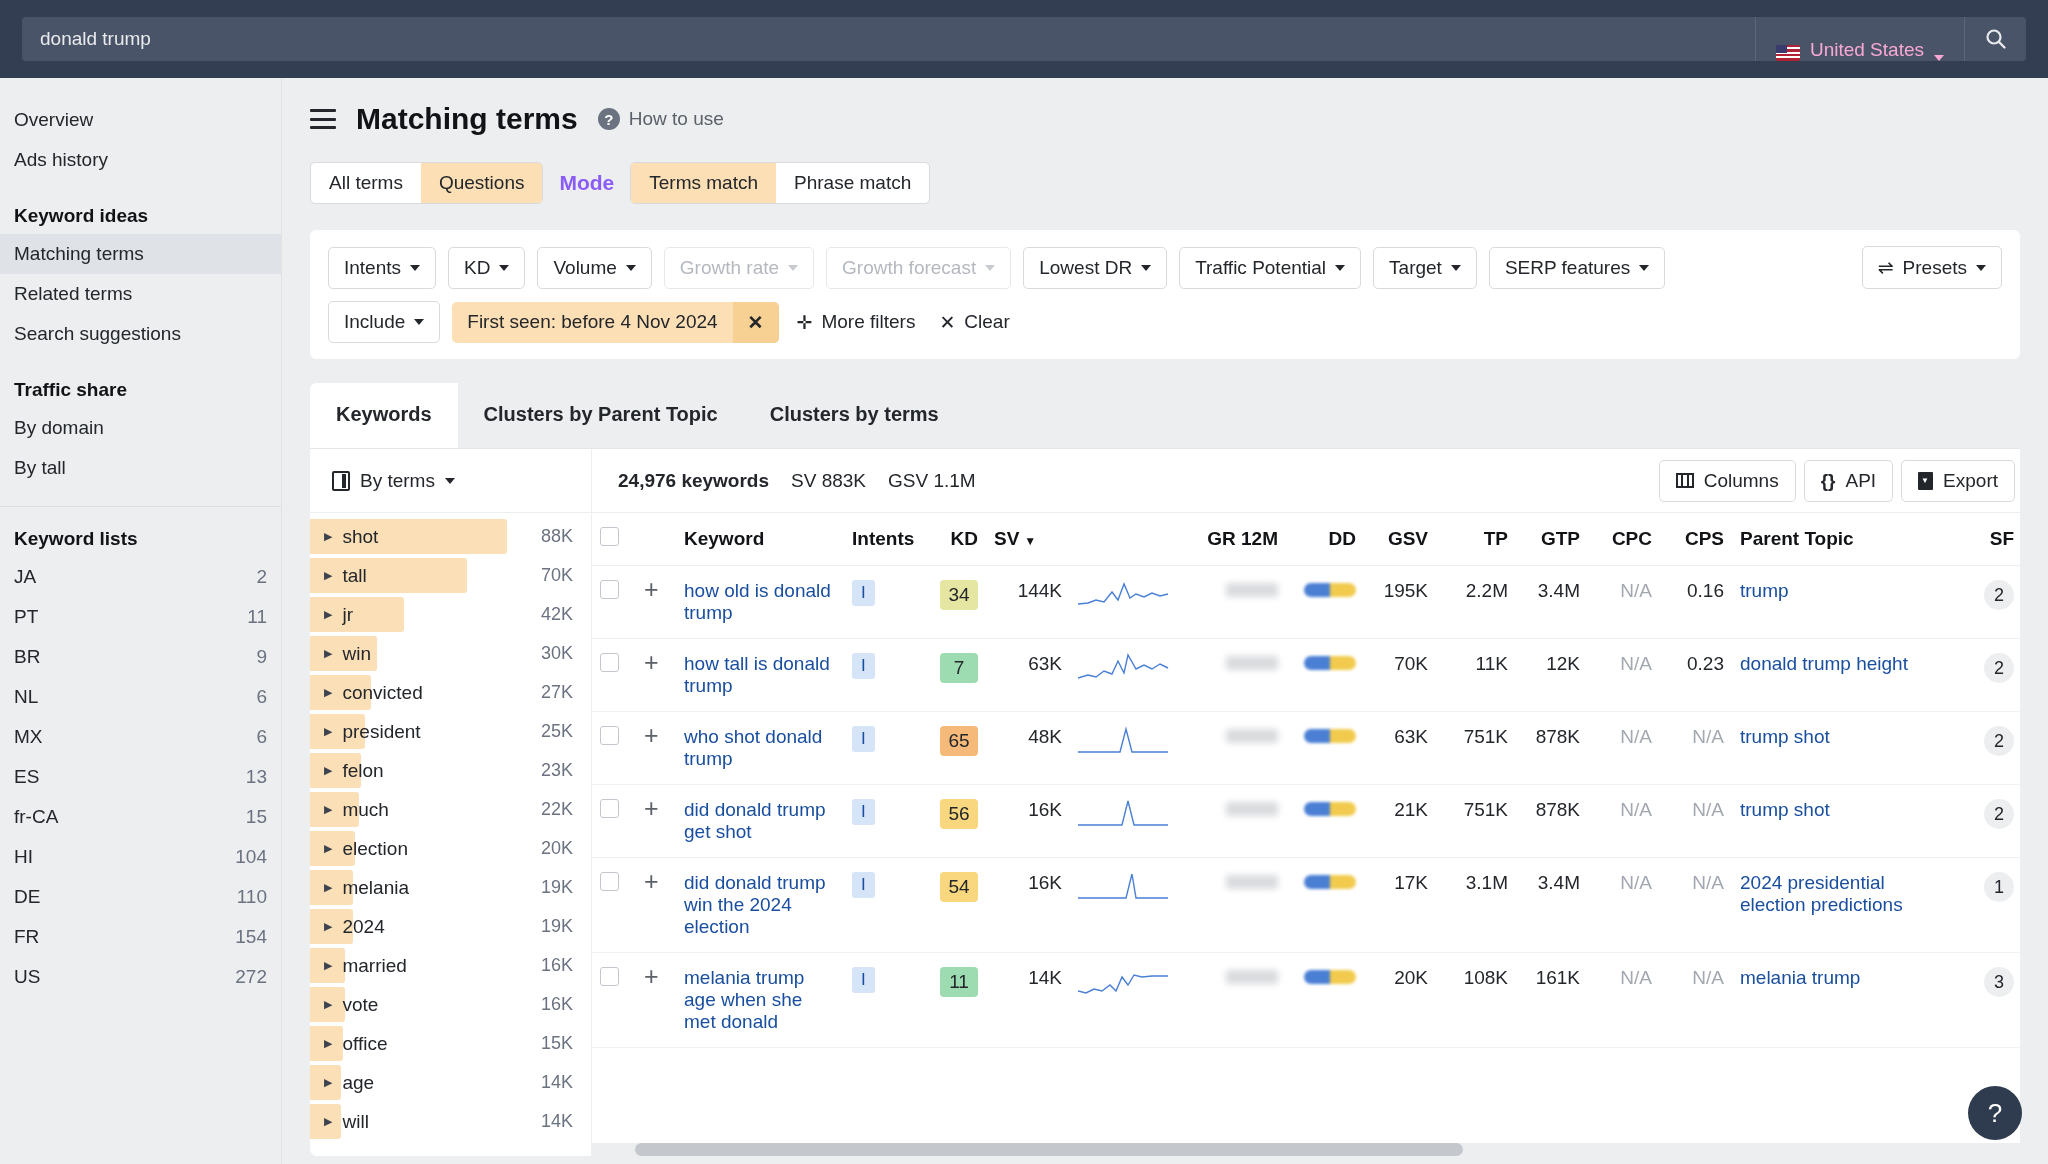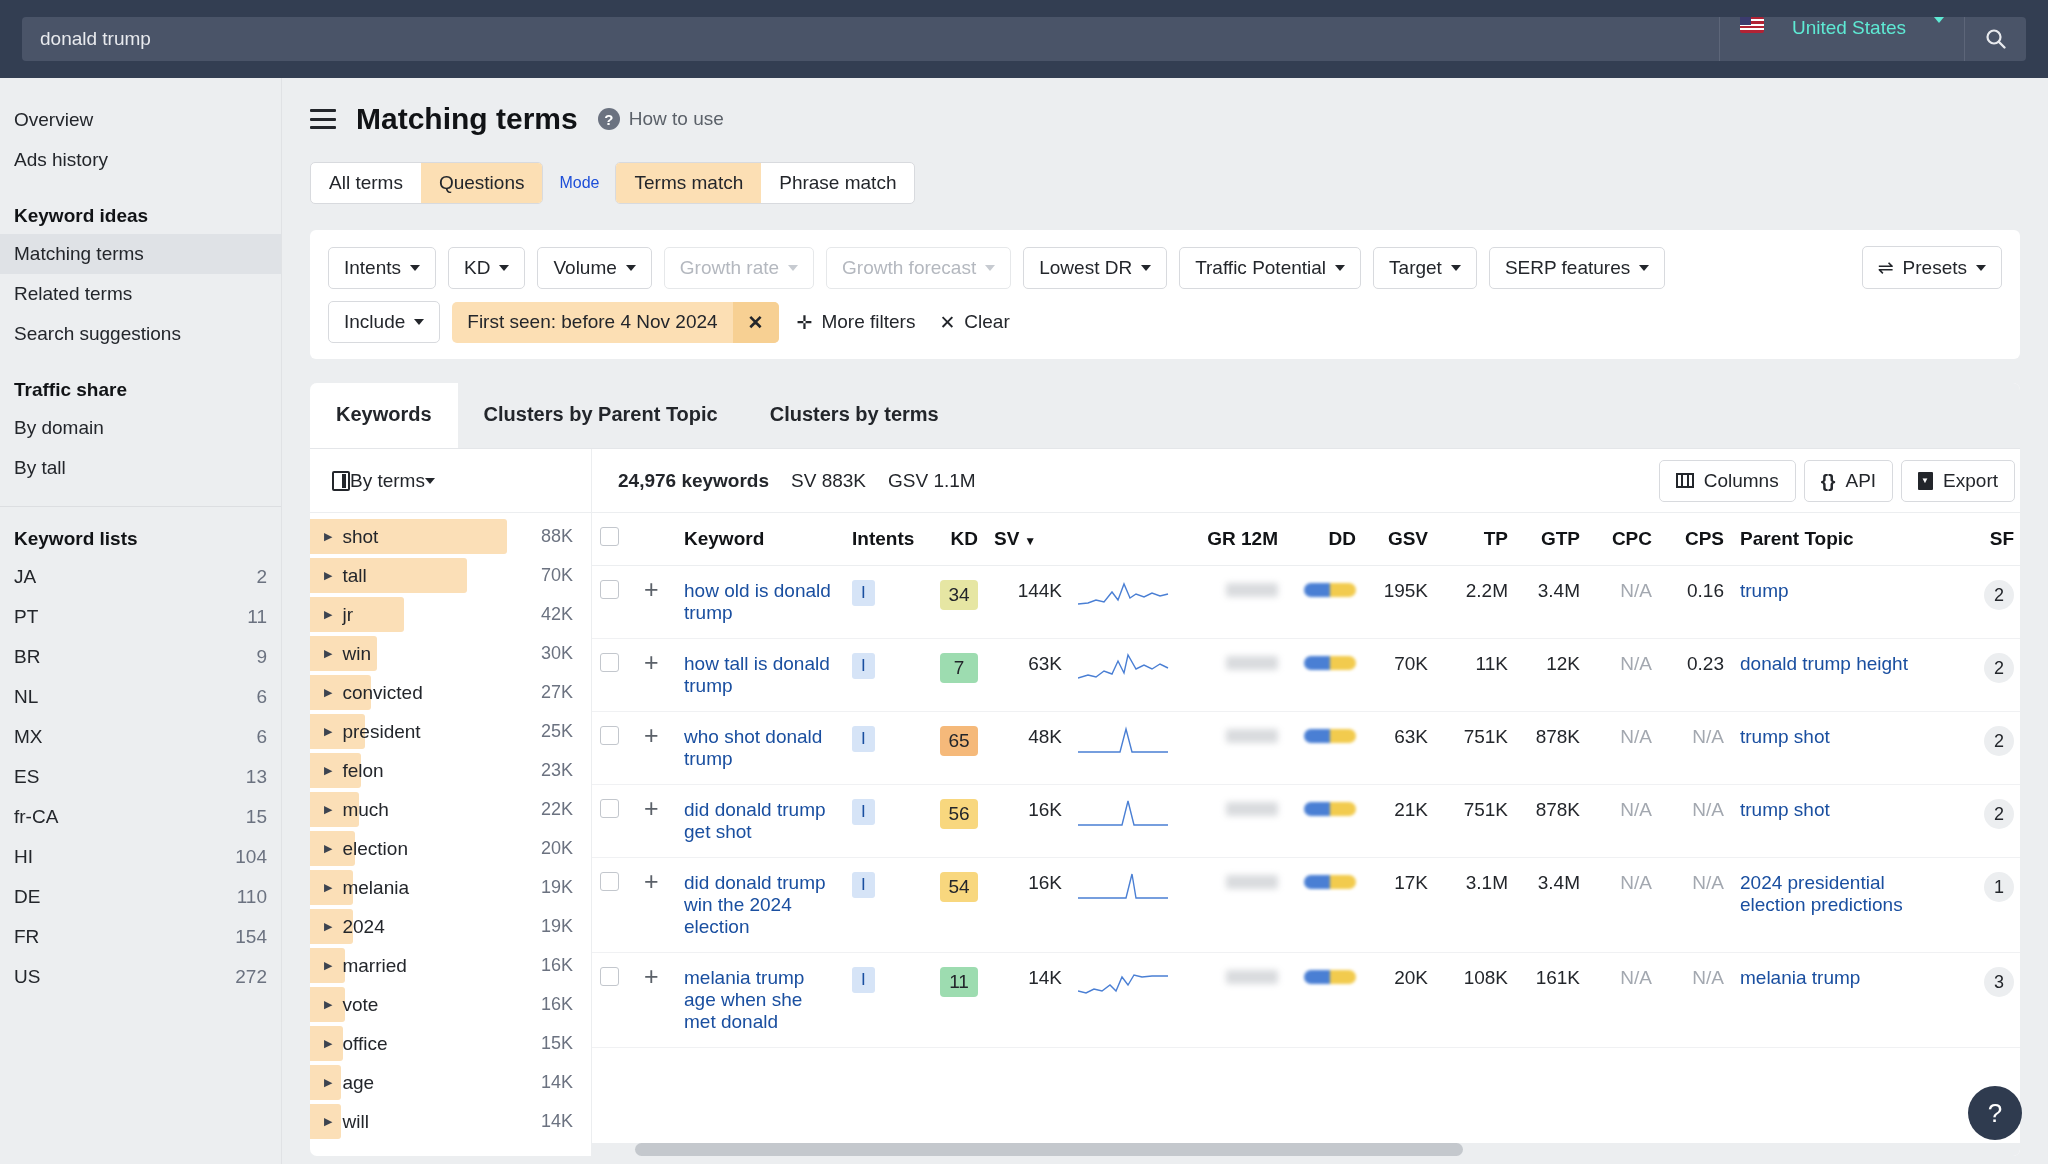--- a/index.html
+++ b/index.html
@@ -19,22 +19,22 @@
   .search-input {
     flex: 1; height: 44px;
     background: #4a5468; border: none; border-radius: 4px 0 0 4px;
     color: #e8eaee; font-size: 19px;
     padding: 0 18px;
     font-family: "Liberation Sans", sans-serif;
     outline: none;
   }
   .country-btn {
     height: 44px; background: #4a5468;
-    display: flex; align-items: flex-start; gap: 28px;
-    padding: 0 20px; color: #5eead4; font-size: 19px;
+    display: flex; align-items: flex-end; gap: 10px;
+    padding: 0 20px; color: #f9a8d4; font-size: 19px;
     border-left: 1px solid #5d6679; cursor: pointer;
   }
   .flag {
     width: 24px; height: 16px; border-radius: 2px;
     background: linear-gradient(#b22234 0 14%, #fff 14% 28%, #b22234 28% 42%,
                 #fff 42% 56%, #b22234 56% 70%, #fff 70% 84%, #b22234 84% 100%);
     position: relative; flex: none;
   }
   .flag::before {
     content:""; position:absolute; left:0; top:0; width:11px; height:8px; background:#3c3b6e;
@@ -74,21 +74,21 @@
   .burger span { height: 3px; background: #23262b; border-radius:1px; display:block; }
   .page-title { font-size: 30px; font-weight: bold; color: #111316; }
   .howto { display:flex; align-items:center; gap: 9px; font-size: 19px; color: #5b6169; cursor:pointer;}
   .qmark { width:22px; height:22px; border-radius:50%; background:#6b7280; color:#fff;
            font-size:15px; font-weight:bold; display:flex; align-items:center; justify-content:center; }
 
   .seg-row { display:flex; align-items:center; gap: 16px; margin-top: 26px; }
   .seg { display:flex; background:#fff; border:1px solid #d8dade; border-radius:5px; overflow:hidden; }
   .seg > div { padding: 9px 18px; font-size: 19px; color:#23262b; cursor:pointer; }
   .seg > div.on { background:#fcdfb4; }
-  .mode-label { font-size:16px; color:#1d4ed8; }
+  .mode-label { font-size:21px; color:#8b5cf6;font-weight:bold; }
 
   
   .filters { background:#fff; margin: 26px 28px 0; border-radius:6px;
              padding: 16px 18px; display:flex; flex-direction:column; gap:12px; }
   .frow { display:flex; align-items:center; gap: 12px; flex-wrap: nowrap; }
   .fbtn { display:flex; align-items:center; gap:9px; border:1px solid #d8dade; background:#fff;
           border-radius:5px; padding: 9px 15px; font-size:19px; color:#23262b; cursor:pointer; white-space:nowrap;}
   .fbtn.dim { color:#b4b8bf; border-color:#e6e8ea; }
   .fbtn.dim .caret { color:#c7cbd1; }
   .spacer { flex:1; }
@@ -99,21 +99,21 @@
   .plain { display:flex; align-items:center; gap:9px; font-size:19px; color:#23262b; cursor:pointer; padding:9px 6px;}
 
   
   .card { background:#fff; margin: 24px 28px 8px; border-radius:7px; flex:1;
           display:flex; flex-direction:column; min-height:0; overflow:hidden; }
   .tabs { display:flex; border-bottom:1px solid #e4e6e9; background:#eceef0; }
   .tab { padding: 20px 26px; font-size:20px; font-weight:bold; color:#23262b; cursor:pointer; }
   .tab.on { background:#fff; border-bottom:2px solid #fff; }
 
   .toolbar { display:flex; align-items:center; height:64px; border-bottom:1px solid #eceef0; }
-  .tb-left { width: 282px; flex:none; display:flex; align-items:center; 
+  .tb-left { width: 282px; flex:none; display:flex; align-items:center; gap:10px;
              padding-left: 22px; border-right:1px solid #eceef0; height:100%; font-size:19px; color:#23262b; cursor:pointer;}
   .bookicon { width:18px; height:20px; border:2.5px solid #23262b; border-radius:2px; position:relative; flex:none;}
   .bookicon::after { content:""; position:absolute; right:2px; top:1px; bottom:1px; width:4px; background:#23262b; }
   .tb-stats { display:flex; align-items:center; gap:22px; padding-left:26px; font-size:19px; color:#23262b; }
   .tb-stats .bold { font-weight:bold; }
   .tb-right { margin-left:auto; display:flex; gap:8px; padding-right: 5px; }
   .tbtn { display:flex; align-items:center; gap:10px; border:1px solid #d8dade; border-radius:5px;
           background:#fff; padding:9px 16px; font-size:19px; color:#23262b; cursor:pointer;}
   .colicon { width:18px; height:15px; border:2px solid #23262b; position:relative; flex:none;}
   .colicon::before, .colicon::after { content:""; position:absolute; top:0; bottom:0; width:2px; background:#23262b; }

